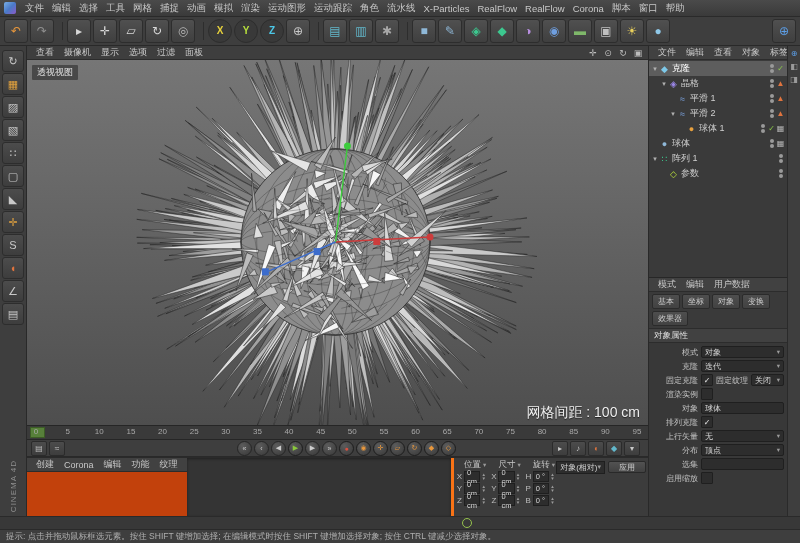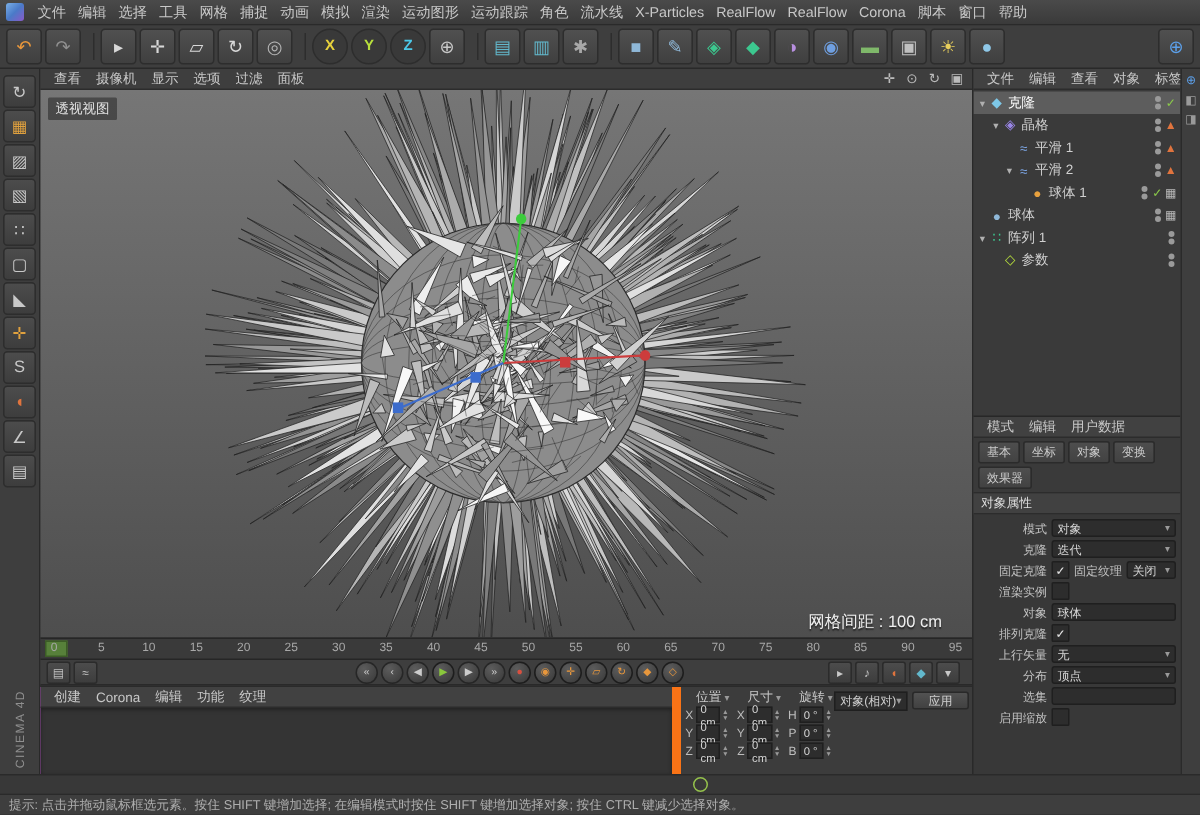--- a/index.html
+++ b/index.html
@@ -30,41 +30,41 @@
   
   .center{flex:1;display:flex;flex-direction:column;min-width:0;}
   .vp-menubar{height:13px;background:#3e3e3e;border-bottom:1px solid #2c2c2c;display:flex;align-items:center;padding:0 4px;flex:none;}
   .vp-menubar .mi{font-size:9px;padding:0 5px;}
   .vp-nav{margin-left:auto;display:flex;gap:3px;}
   .vnav{font-size:9px;color:#bcbcbc;width:12px;text-align:center;cursor:pointer;}
 
   .viewport{flex:1;position:relative;overflow:hidden;background:linear-gradient(#767676,#4e4e4e);}
   .viewport svg{position:absolute;left:0;top:0;width:100%;height:100%;}
   .vp-label{position:absolute;top:5px;left:5px;background:rgba(20,20,20,0.45);color:#e0e0e0;font-size:9px;padding:1px 5px;border-radius:1px;}
-  .vp-grid{position:absolute;bottom:3px;right:20px;font-size:11px;color:#efefef;text-shadow:0 1px 1px rgba(0,0,0,.6);text-align:right;}
+  .vp-grid{position:absolute;bottom:3px;right:8px;font-size:14px;color:#efefef;text-shadow:0 1px 1px rgba(0,0,0,.6);text-align:right;}
 
   
   .ruler{height:13px;background:#3a3a3a;border-top:1px solid #262626;border-bottom:1px solid #262626;position:relative;flex:none;}
   .tick{position:absolute;top:1px;font-size:8px;color:#a8a8a8;transform:translateX(-50%);z-index:2;}
   .cur{position:absolute;left:3px;top:1px;bottom:1px;width:13px;background:#57803a;border:1px solid #3c5c26;z-index:1;}
   .rangebar{height:13px;background:#424242;border-bottom:1px solid #262626;display:flex;align-items:center;padding:1px 2px;gap:2px;flex:none;}
   .rfield{width:32px;height:10px;background:#2d2d2d;border:1px solid #1f1f1f;color:#cfcfcf;font-size:8px;display:flex;align-items:center;padding:0 3px;flex:none;}
   .rtrack{flex:1;height:9px;background:linear-gradient(#565656,#484848);border:1px solid #333;border-radius:2px;}
 
   
   .transport{height:16px;background:#3e3e3e;border-bottom:1px solid #292929;display:flex;align-items:center;padding:0 4px;gap:2px;flex:none;}
   .tgroup{display:flex;align-items:center;gap:2px;}
   .tgroup.mid{margin-left:170px;}
   .tgroup.right{margin-left:auto;margin-right:4px;}
   .tbtn{width:13px;height:13px;border-radius:50%;background:radial-gradient(circle at 35% 30%,#5c5c5c,#383838);border:1px solid #262626;display:flex;align-items:center;justify-content:center;font-size:7px;color:#ccc;cursor:pointer;flex:none;}
   .sicon{width:14px;height:13px;background:linear-gradient(#4c4c4c,#3d3d3d);border:1px solid #2b2b2b;border-radius:2px;display:flex;align-items:center;justify-content:center;font-size:8px;cursor:pointer;flex:none;}
 
   
   .bottom{height:58px;display:flex;flex:none;border-top:1px solid #2a2a2a;}
-  .materials{flex:1;display:flex;flex-direction:column;background:#d946ef;border-right:6px solid #f97316;min-width:0;}
+  .materials{flex:1;display:flex;flex-direction:row;background:#c2410c;border-right:3px solid #f97316;min-width:0;}
   .panel-menu{height:13px;background:#414141;border-bottom:1px solid #2c2c2c;display:flex;align-items:center;padding:0 5px;gap:2px;flex:none;}
   .panel-menu .mi{font-size:9px;padding:0 4px;}
   .mat-area{flex:1;background:#343434;box-shadow:inset 0 1px 3px rgba(0,0,0,.4);}
   .coords{width:190px;background:#3c3c3c;display:flex;flex-direction:row;flex:none;padding:1px 2px;}
   .coord-groups{display:flex;gap:3px;flex:1;}
   .cgroup{flex:1;display:flex;flex-direction:column;}
   .chead{display:flex;align-items:center;font-size:8.5px;color:#c8c8c8;height:11px;gap:2px;padding-left:8px;cursor:pointer;}
   .cline{display:flex;align-items:center;gap:1px;height:11px;margin-top:1px;}
   .cax{width:7px;font-size:8px;color:#bdbdbd;text-align:center;flex:none;}
   .cval{flex:1;height:9px;background:#2d2d2d;border:1px solid #1f1f1f;color:#d6d6d6;font-size:7.5px;display:flex;align-items:center;padding:0 2px;cursor:text;}

